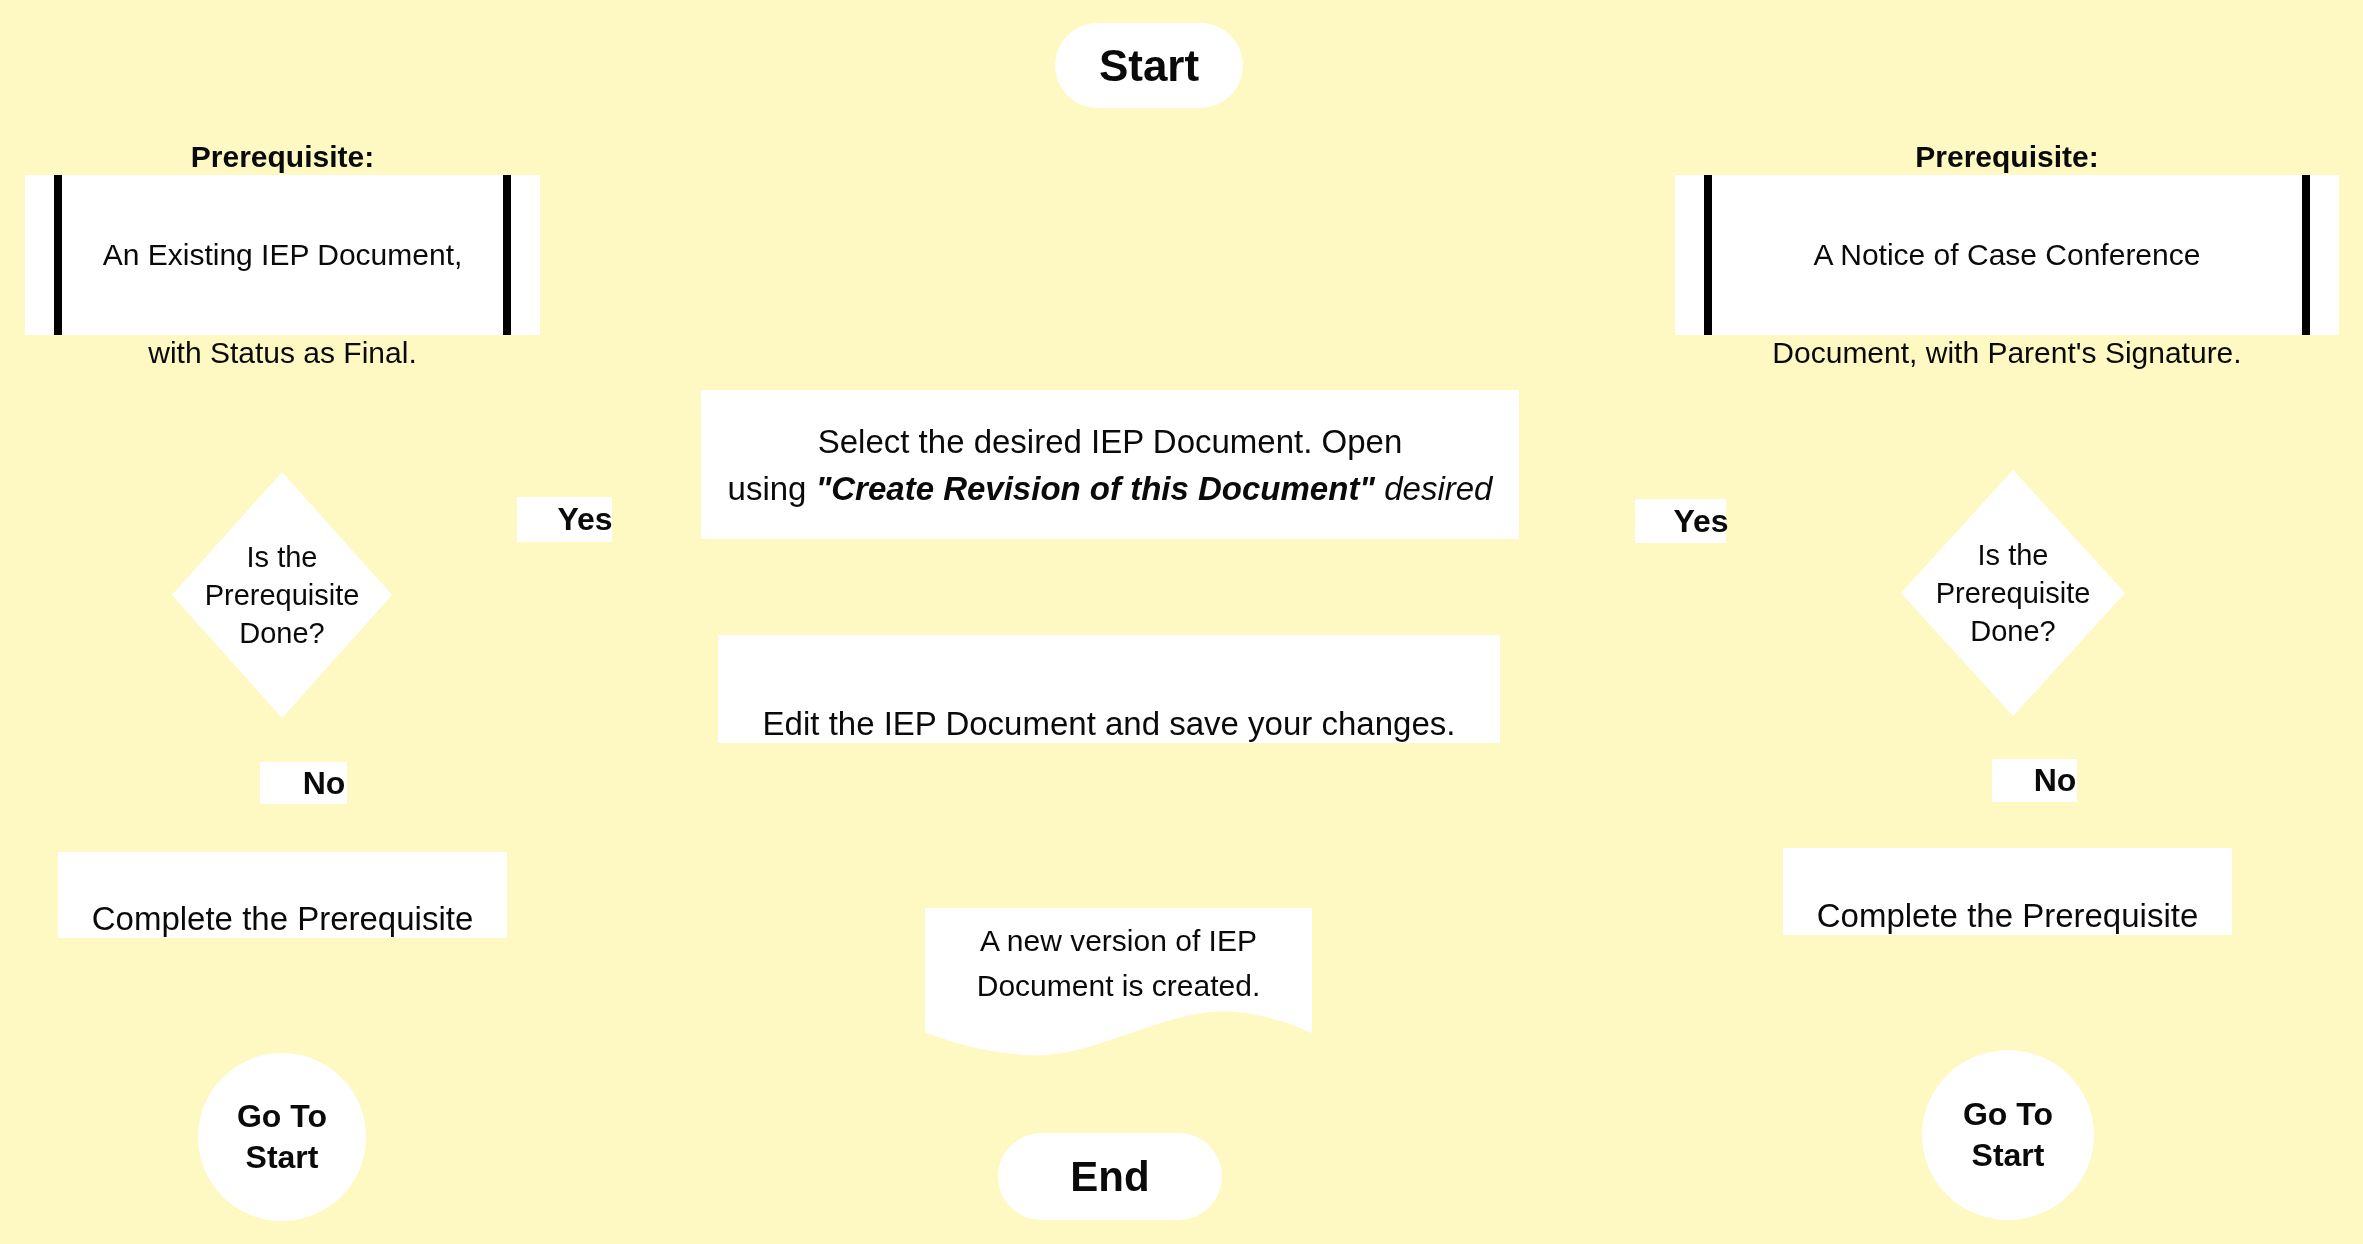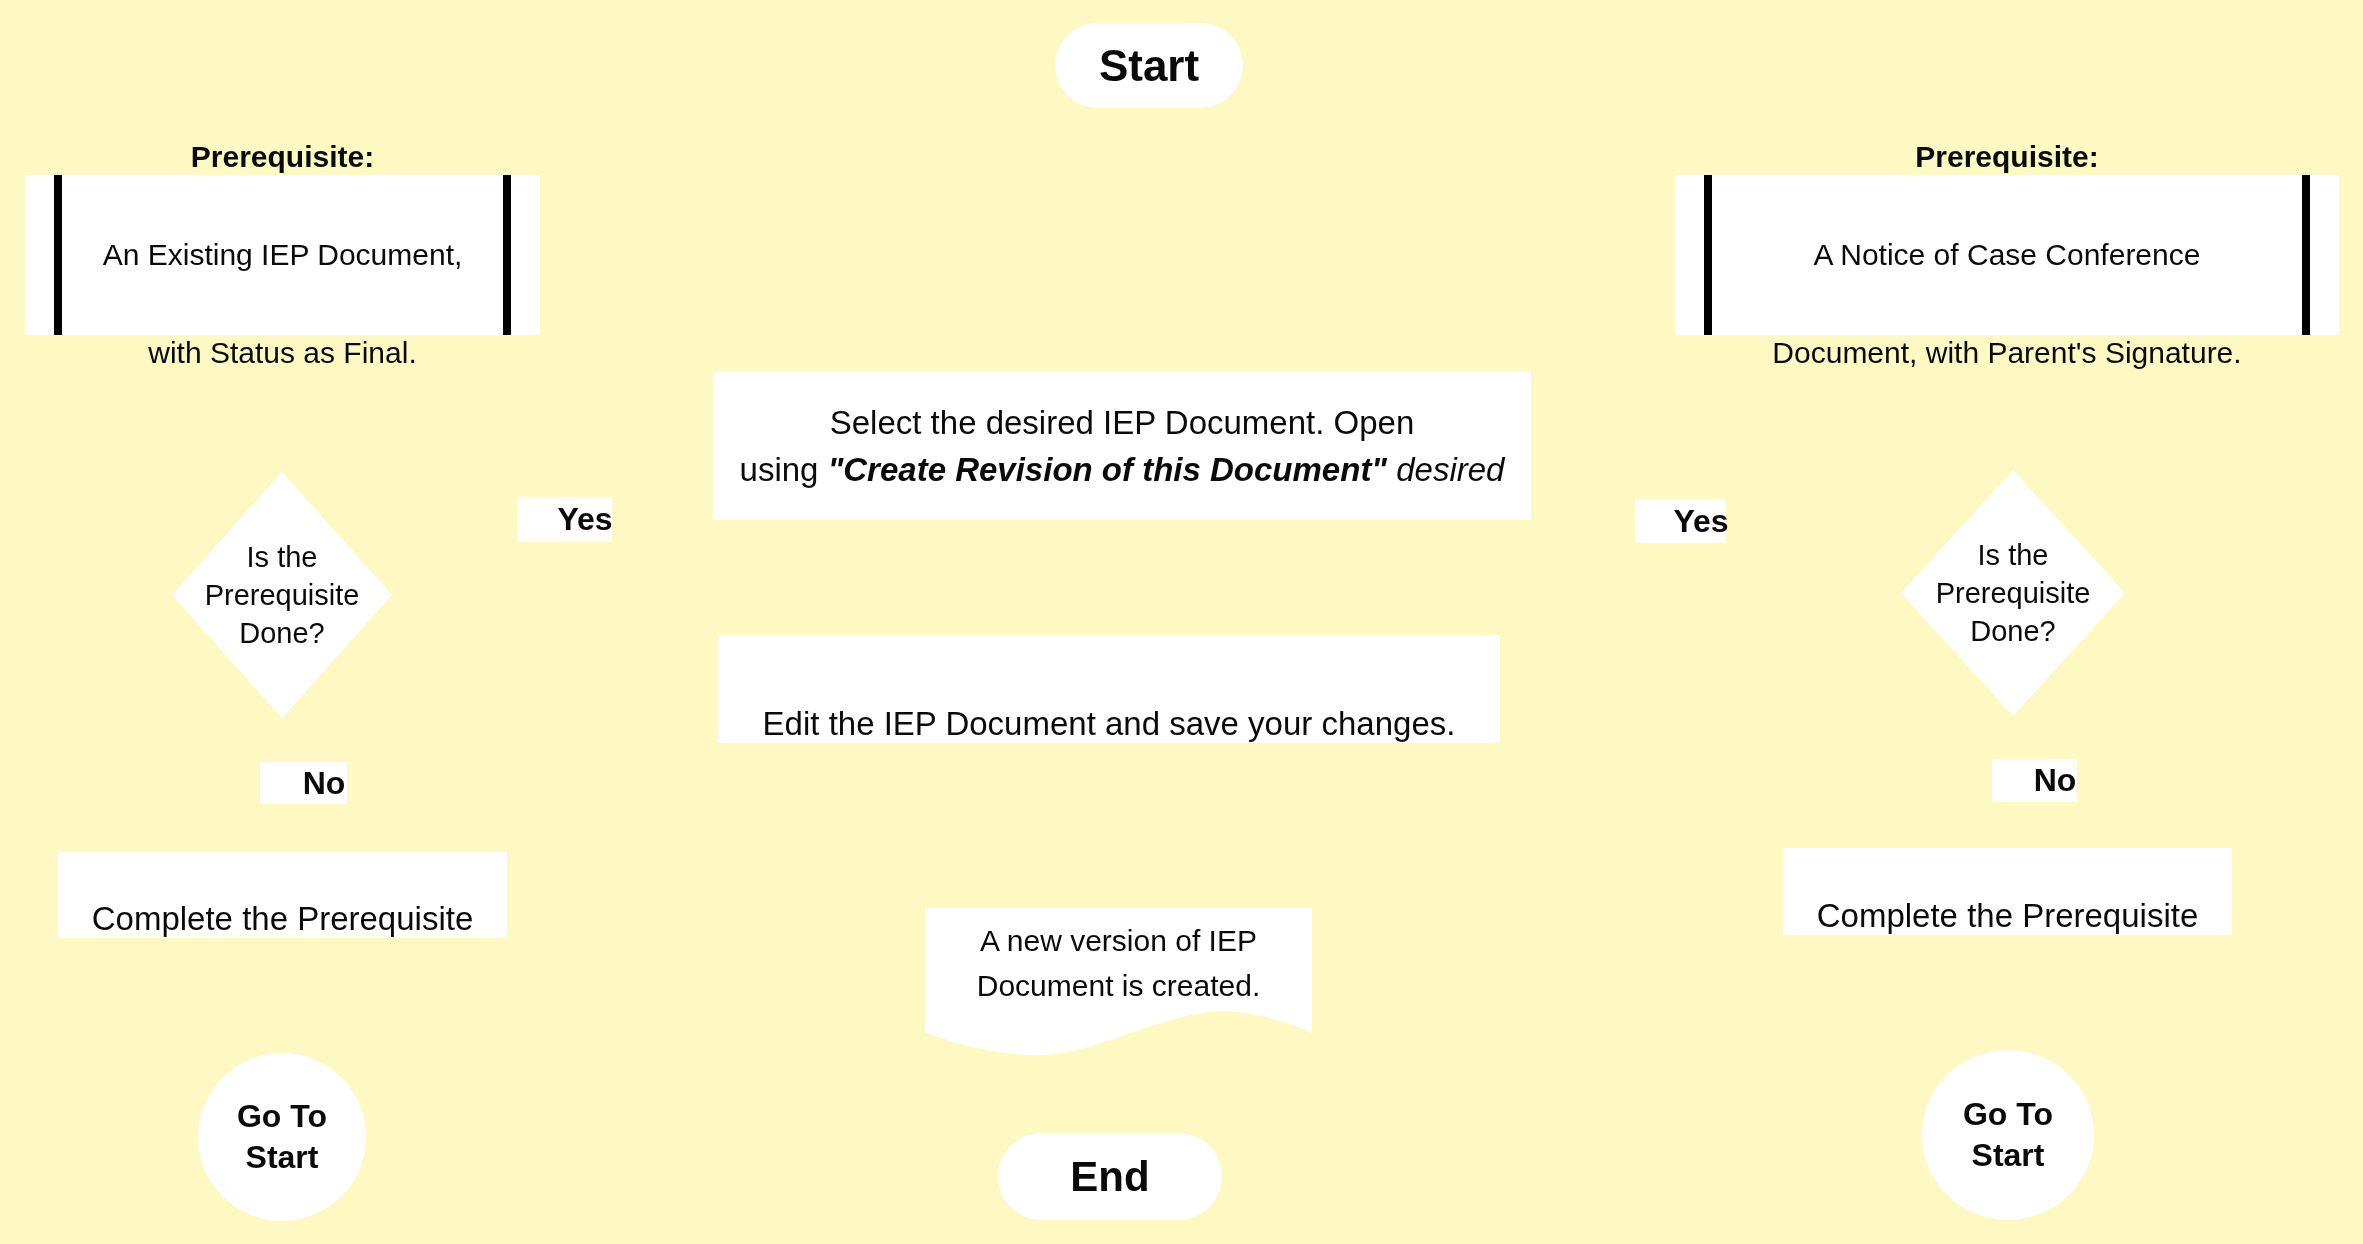--- a/index.html
+++ b/index.html
@@ -19,21 +19,21 @@
   .predef { font-size:30px; line-height:50px;gap:48px; }
   .predef::before, .predef::after {
     content:""; position:absolute; top:0; bottom:0; width:8px; background:#000;
   }
   .predef::before { left:29px; }
   .predef::after  { right:29px; }
   .predef .title { font-weight:bold; }
   #prereq-left  { left:25px;   top:175px; width:515px; height:160px; }
   #prereq-right { left:1675px; top:175px; width:664px; height:160px; }
 
-  #select-box { left:701px; top:371px; width:818px; height:149px; font-size:33px; line-height:47px;margin-left:12px; }
+  #select-box { left:701px; top:390px; width:818px; height:149px; font-size:33px; line-height:47px; }
   #select-box .em { font-weight:bold; font-style:italic; }
   #select-box .it { font-style:italic; }
 
   #edit-box { left:718px; top:635px; width:782px; height:108px; font-size:33px; }
 
   .diamond {
     clip-path:polygon(50% 0, 100% 50%, 50% 100%, 0 50%);
     font-size:29px; line-height:38px;
   }
   #diamond-left  { left:172px;  top:472px; width:220px; height:246px; }

